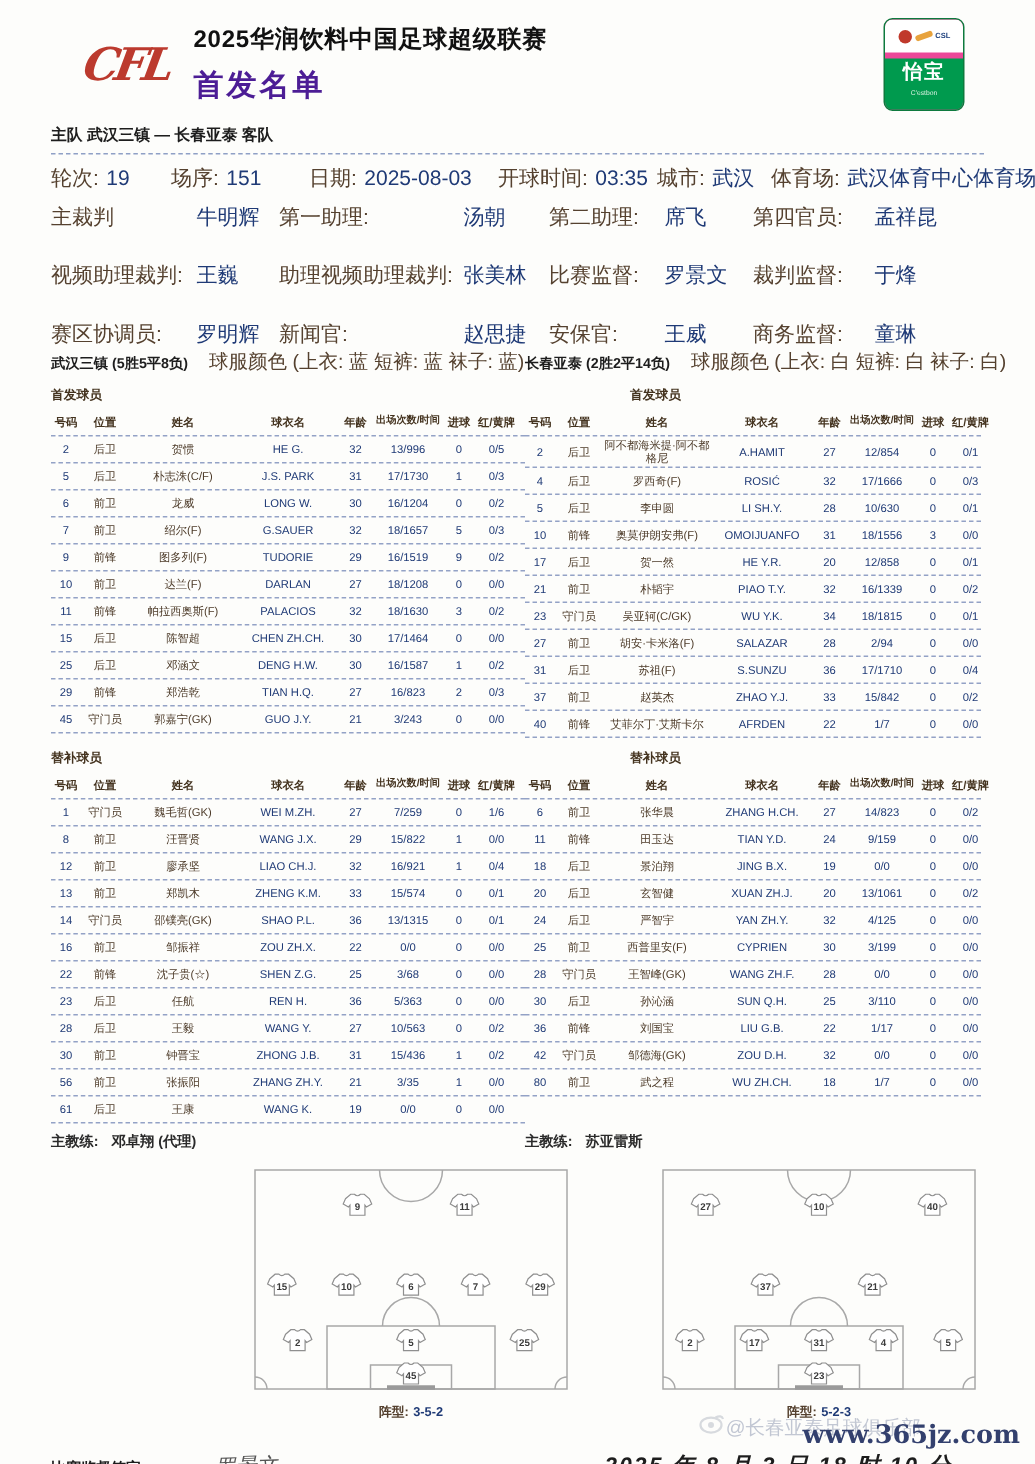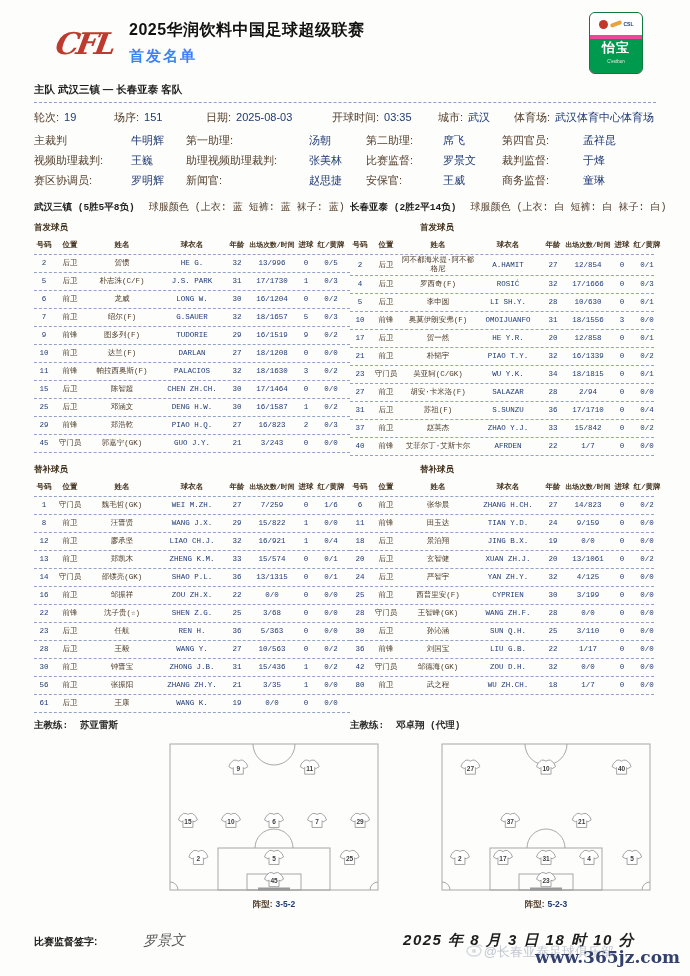--- a/index.html
+++ b/index.html
@@ -6,47 +6,47 @@
   .sheet{position:relative;width:690px;height:976px;background:#fdfdfb;overflow:hidden;
          font-family:"Liberation Sans",sans-serif;color:#333;}
   .content{padding:12px 34px 0 34px;}
 
   
   .top{display:grid;grid-template-columns:95px 1fr 95px;align-items:center;}
   .cfl{font-family:"DejaVu Serif",serif;font-style:italic;font-weight:bold;font-size:30px;
        color:#bc3a2e;transform:skew(-10deg);letter-spacing:-3px;padding-left:22px;}
   .titles{text-align:left;}
   .t1{font-size:16px;font-weight:800;color:#111;letter-spacing:.5px;}
-  .t2{font-size:15px;font-weight:800;color:#3b82f6;margin-top:6px;letter-spacing:2px;}
+  .t2{font-size:20px;font-weight:800;color:#4c1d95;margin-top:6px;letter-spacing:2px;}
   .yibao{width:52px;height:60px;border:1px solid #0e7a3e;border-radius:6px;overflow:hidden;
          margin-left:28px;background:#ec4899;}
   .yb-top{height:22px;display:flex;align-items:center;justify-content:center;gap:2px;background:#fff;}
   .yb-dot{width:9px;height:9px;border-radius:50%;background:#c0392b;display:inline-block;}
   .yb-swoosh{width:12px;height:4px;background:#e8a33d;transform:rotate(-20deg);display:inline-block;border-radius:2px;}
   .yb-csl{font-size:5px;color:#1c3f7c;font-weight:bold;}
   .yb-bottom{height:38px;background:#009a4e;color:#fff;text-align:center;}
   .yb-bottom b{font-size:13px;letter-spacing:1px;display:block;margin-top:4px;}
   .yb-sub{font-style:normal;font-size:4.5px;display:block;color:#d8f2e2;margin-top:2px;}
 
   .matchup{margin-top:9px;font-size:10.5px;font-weight:bold;color:#1d1d1d;}
   .rule-dashed{border-top:1px dashed #8fa0c6;margin:5px 0 7px 0;}
 
   
-  .inforow{display:grid;grid-template-columns:80px 92px 126px 106px 76px auto;font-size:11px;}
+  .inforow{display:grid;grid-template-columns:80px 92px 126px 106px 76px auto;font-size:14px;}
   .officials{display:grid;grid-template-columns:92px 60px 118px 62px 72px 64px 76px auto;
-             row-gap:5px;font-size:11px;margin-top:8px;}
+             row-gap:21px;font-size:14px;margin-top:8px;}
   .ilabel,.olabel{color:#55412f;}
   .ivalue,.ovalue{color:#1f3a76;margin-left:5px;}
   .ipair{white-space:nowrap;}
 
   
-  .teams{display:grid;grid-template-columns:316px 304px;margin-top:12px;font-family:Liberation Mono, monospace;}
+  .teams{display:grid;grid-template-columns:316px 304px;margin-top:0;}
   .th{display:flex;align-items:baseline;white-space:nowrap;}
   .tname{font-size:9.5px;font-weight:bold;color:#1d1d1d;}
-  .kit{font-size:10px;color:#55412f;margin-left:14px;}
+  .kit{font-size:13px;color:#55412f;margin-left:14px;}
   .sect{font-size:8.5px;color:#44331f;margin:8px 0 3px 0;font-weight:bold;}
   .indent{padding-left:70px;}
   .prow{display:grid;grid-template-columns:20px 32px 72px 68px 22px 48px 20px 30px;
         align-items:center;border-bottom:1px dashed #93a2c6;min-height:15px;padding:1px 0;}
   .cell{font-size:7.5px;text-align:center;line-height:1.2;color:#1f3a76;}
   .c1,.c2{color:#4c3a28;}
   .prow.head .cell{font-weight:bold;color:#44331f;}
   .prow.head .c5{font-size:6.8px;}
   .coach{font-size:9.5px;font-weight:bold;color:#2a2a2a;margin-top:6px;}
   .coach .cname{margin-left:6px;}
@@ -253,21 +253,21 @@
               <span class="cell c3">DENG H.W.</span>
               <span class="cell c4">30</span>
               <span class="cell c5">16/1587</span>
               <span class="cell c6">1</span>
               <span class="cell c7">0/2</span>
             </div>
             <div class="prow">
               <span class="cell c0">29</span>
               <span class="cell c1">前锋</span>
               <span class="cell c2">郑浩乾</span>
-              <span class="cell c3">PIAO H.Q.</span>
+              <span class="cell c3">TIAN H.Q.</span>
               <span class="cell c4">27</span>
               <span class="cell c5">16/823</span>
               <span class="cell c6">2</span>
               <span class="cell c7">0/3</span>
             </div>
             <div class="prow">
               <span class="cell c0">45</span>
               <span class="cell c1">守门员</span>
               <span class="cell c2">郭嘉宁(GK)</span>
               <span class="cell c3">GUO J.Y.</span>
@@ -660,25 +660,25 @@
               <span class="cell c4">18</span>
               <span class="cell c5">1/7</span>
               <span class="cell c6">0</span>
               <span class="cell c7">0/0</span>
             </div>
           </div>
       </div>
 
       <div class="coach">
         <span>主教练:</span>
-        <span class="cname">苏亚雷斯</span>
+        <span class="cname">邓卓翔 (代理)</span>
       </div>
       <div class="coach">
         <span>主教练:</span>
-        <span class="cname">邓卓翔 (代理)</span>
+        <span class="cname">苏亚雷斯</span>
       </div>
     </div>
 
     <div class="pitches">
       <div class="pw1">
         <svg width="210" height="148" viewBox="0 0 210 148">
             <rect x="1" y="1" width="208" height="146" fill="none" stroke="#a8a8a8" stroke-width="1"></rect>
             <path d="M 84 1 A 21 21 0 0 0 126 1" fill="none" stroke="#a8a8a8" stroke-width="1"></path>
             <rect x="49" y="105" width="112" height="42" fill="none" stroke="#a8a8a8" stroke-width="1"></rect>
             <rect x="78" y="131" width="54" height="16" fill="none" stroke="#a8a8a8" stroke-width="1"></rect>

